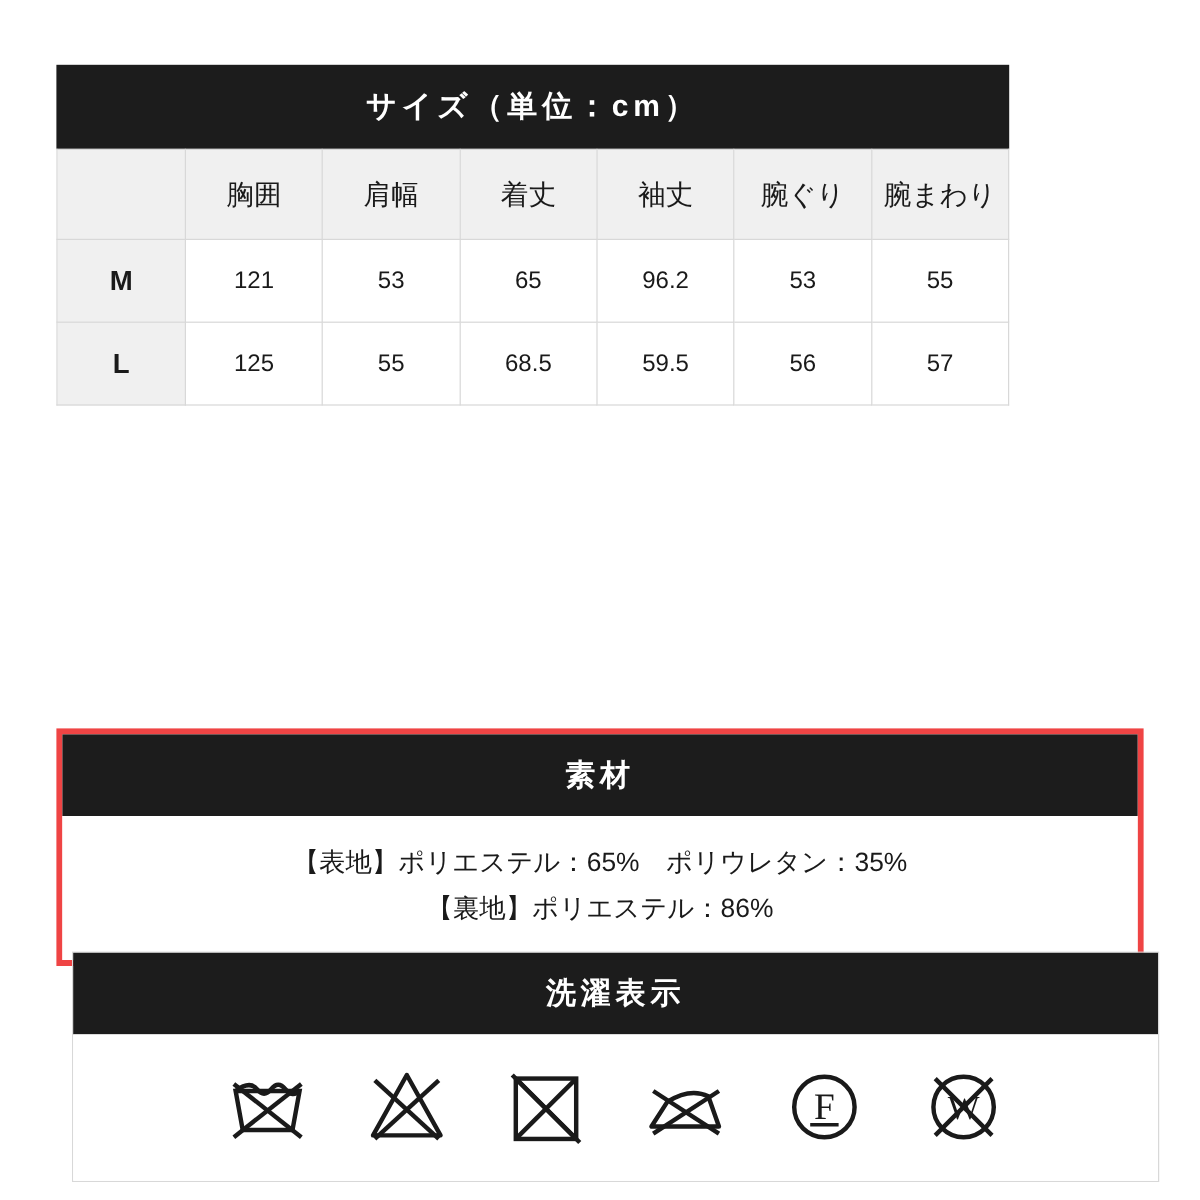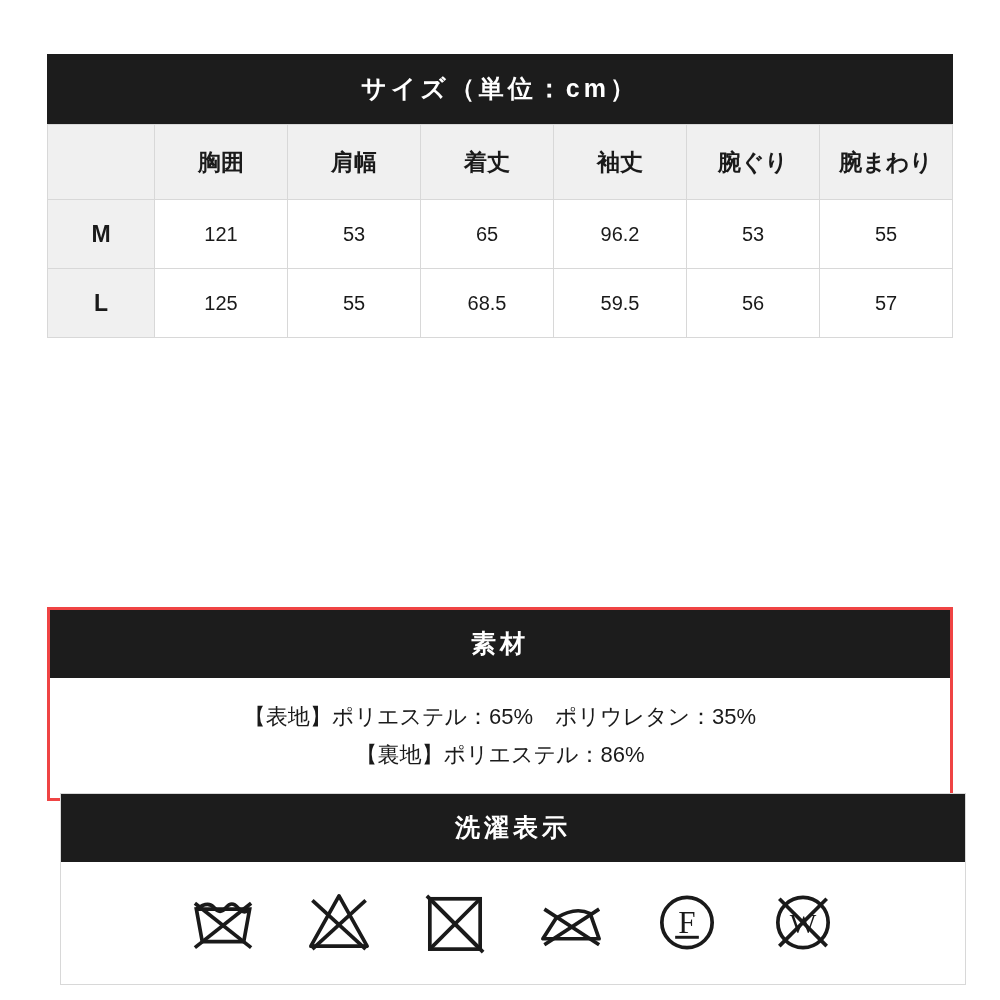--- a/index.html
+++ b/index.html
@@ -19,21 +19,21 @@
     height: 1000px;
     position: relative;
     box-sizing: border-box;
   }
 
   
   .size-block {
     position: absolute;
     left: 47px;
     top: 54px;
-    width: 906px;
+    width: 794px;
   }
   .size-title {
     background: #1c1c1c;
     color: #ffffff;
     font-size: 25px;
     font-weight: bold;
     letter-spacing: 4px;
     text-align: center;
     padding: 18px 0 19px 0;
     box-sizing: border-box;
@@ -47,21 +47,21 @@
   table.size-table td {
     border: 1px solid #d8d8d8;
     text-align: center;
     font-size: 20px;
     color: #1a1a1a;
     height: 66px;
     font-weight: normal;
   }
   table.size-table thead th {
     background: #f0f0f0;
-    font-weight: bold;
+    font-weight: normal;
     font-size: 23px;
     height: 72px;
     margin-top: 32px;
   }
   table.size-table tbody th {
     background: #f0f0f0;
     font-weight: bold;
     font-size: 23px;
     width: 104px;
   }
@@ -92,21 +92,21 @@
     padding-left: 25px;
     text-indent: -25px;
   }
 
   
   .material-block {
     position: absolute;
     left: 47px;
     top: 607px;
     width: 906px;
-    border: 3px solid #ef4444;
+    border: 5px solid #ef4444;
     box-sizing: border-box;
   }
   .black-bar {
     background: #1c1c1c;
     color: #ffffff;
     font-size: 25px;
     font-weight: bold;
     letter-spacing: 4px;
     text-align: center;
     padding: 17px 0 18px 0;

